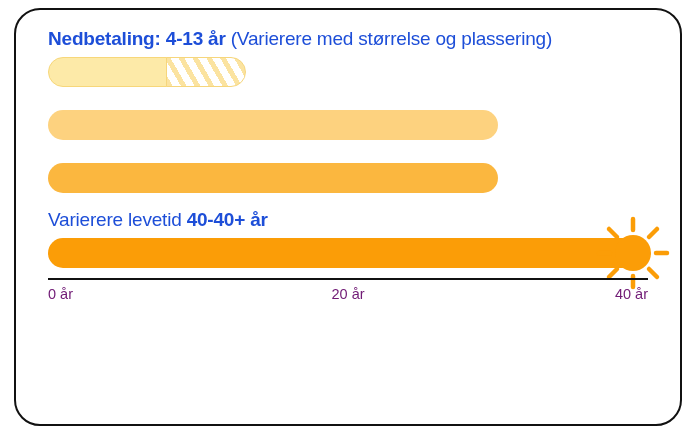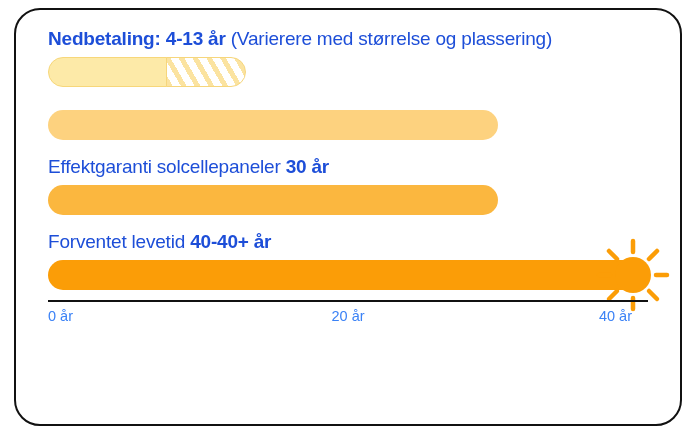--- a/index.html
+++ b/index.html
@@ -90,26 +90,26 @@
   }
   .axis-labels {
     position: relative;
     height: 20px;
     margin-top: 6px;
     width: 600px;
   }
   .axis-label {
     position: absolute;
     font-size: 14.5px;
-    color: #3b82f6;
+    color: #701a75;
     white-space: nowrap;
   }
   .ax-left { left: 0; }
   .ax-mid { left: 50%; transform: translateX(-50%); }
-  .ax-right { right: 16px; margin-left: 12px; }
+  .ax-right { right: 0; margin-left: 12px; }
 
   .row-gap { height: 16px; }
 </style>
 </head>
 <body>
 
 <div id="card">
   <div class="inner">
 
     <div class="row">
@@ -128,34 +128,30 @@
 
     <div class="row">
       <div class="bar-track">
         <div class="bar" style="left:0px; width:450px; background:#fdd27f;"></div>
       </div>
     </div>
 
     <div class="row-gap"></div>
 
     <div class="row">
-      <div class="row-label">
-        <span>Effektgaranti solcellepaneler</span>
-        <span class="bold">30 år</span>
-      </div>
       <div class="bar-track">
         <div class="bar" style="left:0px; width:450px; background:#fbb73f;"></div>
       </div>
     </div>
 
     <div class="row-gap"></div>
 
     <div class="row">
       <div class="row-label">
-        <span>Forventet levetid</span>
+        <span>Varierere levetid</span>
         <span class="bold">40-40+ år</span>
       </div>
       <div class="bar-track">
         <div class="bar" style="left:0px; width:600px; background:#fb9d07;"></div>
         <div class="sun">
           <svg viewBox="0 0 74 74" width="74" height="74">
             <circle cx="37" cy="37" r="18" fill="#fb9d07"></circle>
             <g stroke="#fb9d07" stroke-width="4.5" stroke-linecap="round">
               <line x1="37" y1="3" x2="37" y2="14"></line>
               <line x1="37" y1="60" x2="37" y2="71"></line>

